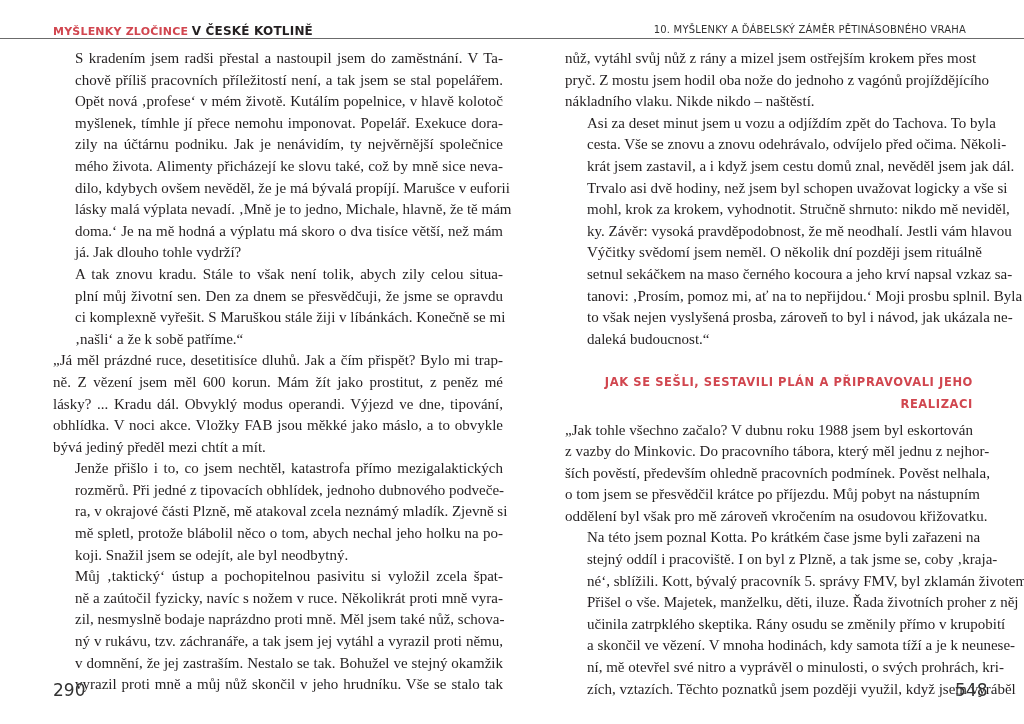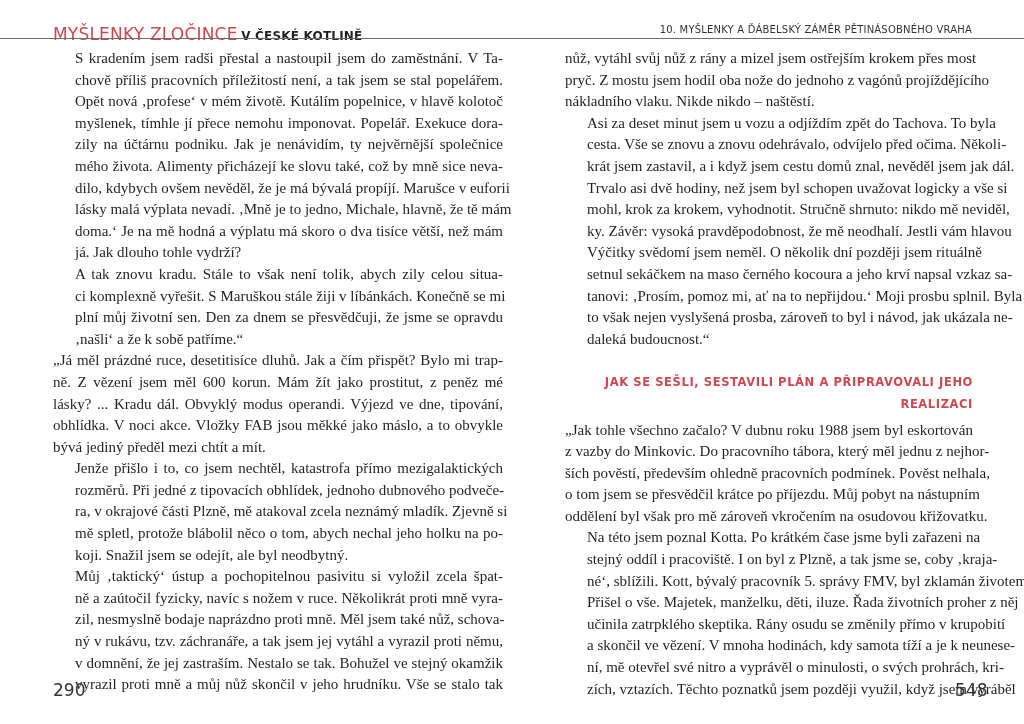--- a/index.html
+++ b/index.html
@@ -13,23 +13,23 @@
   .header-rule {
     position: absolute; left: 0; top: 38px; width: 1024px; height: 1px;
     background: #6b6b6b;
   }
   .running-head {
     position: absolute; top: 24px;
     font-family: "DejaVu Sans", "Liberation Sans", sans-serif;
     font-size: 10.5px; letter-spacing: 0.2px; white-space: nowrap;
   }
   .rh-left { left: 53px; }
-  .rh-left .rh-accent { color: #d1464f; font-size: 17px; font-weight: normal; }
+  .rh-left .rh-accent { color: #d1464f; font-size: 11px; font-weight: bold; }
   .rh-left .rh-sub { color: #231f20; font-size: 12px; font-weight: bold; }
-  .rh-right { right: 52px; color: #333; font-size: 10px; }
+  .rh-right { right: 58px; color: #333; font-size: 10px; }
 
   .page {
     position: absolute; top: 48px;
     font-size: 15px; line-height: 21.6px;
     text-align: justify; hyphens: manual;
   }
   .page-left  { left: 53px;  width: 450px; }
   .page-right { left: 565px; width: 408px; }
 
   .para { margin: 0; }
@@ -73,22 +73,22 @@
         <span class="line">myšlenek, tímhle jí přece nemohu imponovat. Popelář. Exekuce dora-</span>
         <span class="line">zily na účtárnu podniku. Jak je nenávidím, ty nejvěrnější společnice</span>
         <span class="line">mého života. Alimenty přicházejí ke slovu také, což by mně sice neva-</span>
         <span class="line">dilo, kdybych ovšem nevěděl, že je má bývalá propíjí. Marušce v euforii</span>
         <span class="line">lásky malá výplata nevadí. ‚Mně je to jedno, Michale, hlavně, že tě mám</span>
         <span class="line">doma.‘ Je na mě hodná a výplatu má skoro o dva tisíce větší, než mám</span>
         <span class="line last">já. Jak dlouho tohle vydrží?</span>
       </p>
       <p class="para indent">
         <span class="line">A tak znovu kradu. Stále to však není tolik, abych zily celou situa-</span>
+        <span class="line">plní můj životní sen. Den za dnem se přesvědčuji, že jsme se opravdu</span>
         <span class="line">ci komplexně vyřešit. S Maruškou stále žiji v líbánkách. Konečně se mi</span>
-        <span class="line">plní můj životní sen. Den za dnem se přesvědčuji, že jsme se opravdu</span>
         <span class="line last">‚našli‘ a že k sobě patříme.“</span>
       </p>
       <p class="para">
         <span class="line">„Já měl prázdné ruce, desetitisíce dluhů. Jak a čím přispět? Bylo mi trap-</span>
         <span class="line">ně. Z vězení jsem měl 600 korun. Mám žít jako prostitut, z peněz mé</span>
         <span class="line">lásky? ... Kradu dál. Obvyklý modus operandi. Výjezd ve dne, tipování,</span>
         <span class="line">obhlídka. V noci akce. Vložky FAB jsou měkké jako máslo, a to obvykle</span>
         <span class="line last">bývá jediný předěl mezi chtít a mít.</span>
       </p>
       <p class="para indent">

